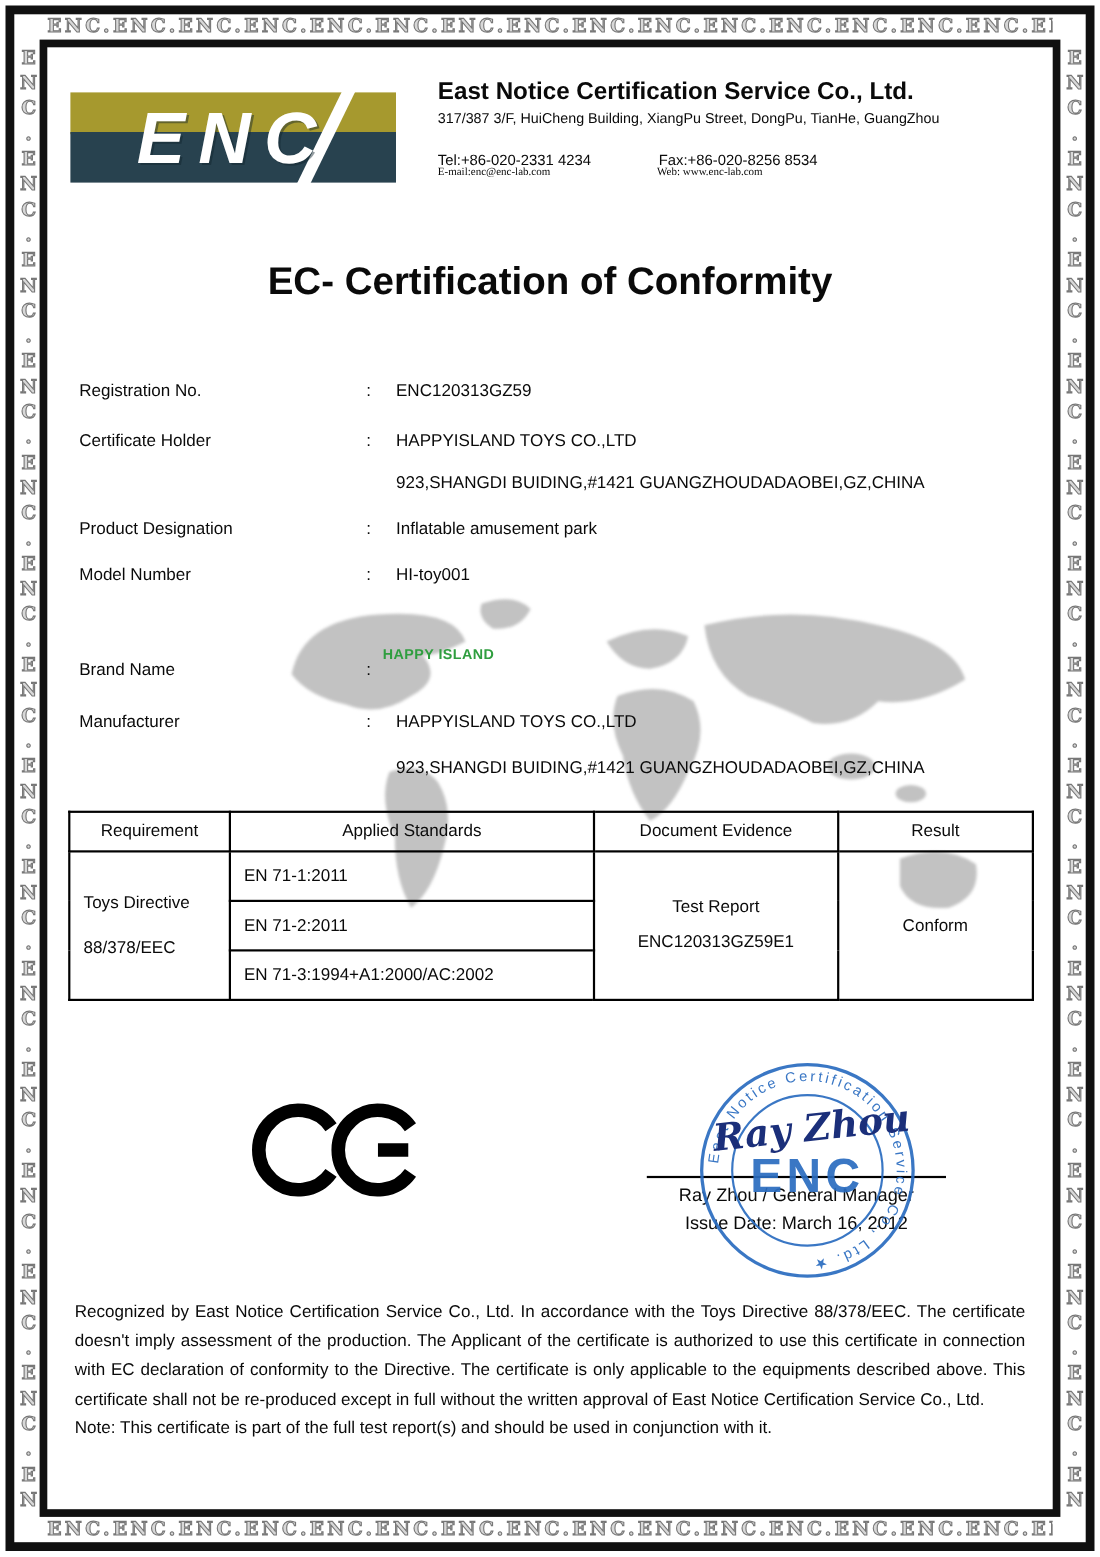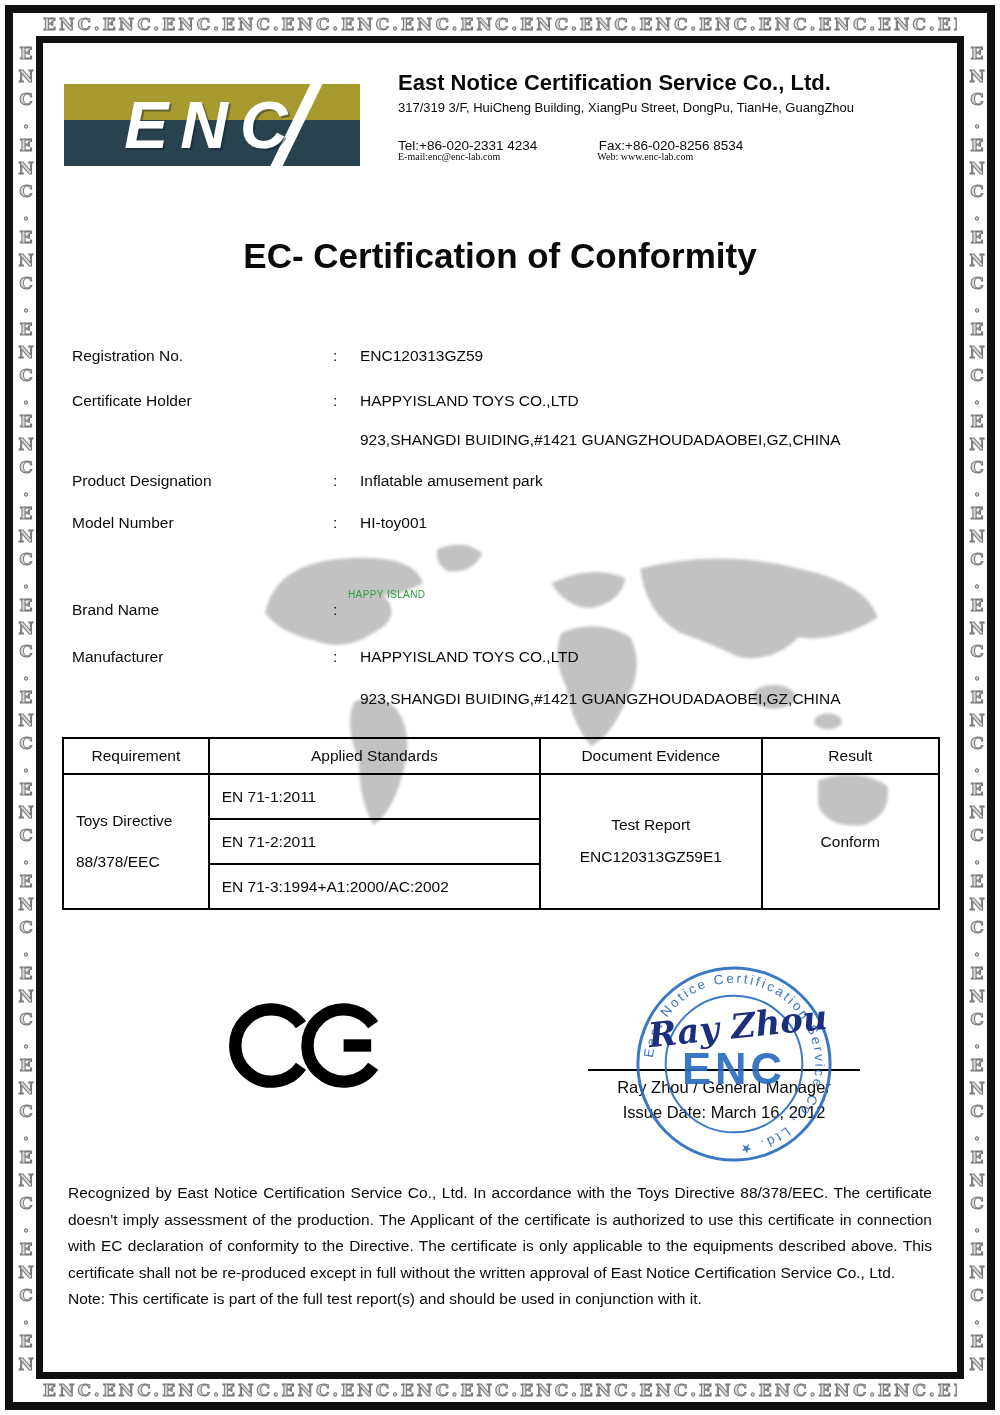--- a/index.html
+++ b/index.html
@@ -39,21 +39,21 @@
   
   .frow{position:absolute;left:72px;right:60px;display:flex;font-size:15.5px;z-index:1;}
   .flabel{width:261px;flex:none;}
   .fcolon{width:27px;flex:none;}
   .fvalue{flex:1;}
   .r1{top:347px}.r2{top:392px}.r3{top:431px}.r4{top:472px}
   .r5{top:514px}.r6{top:601px}.r7{top:648px}.r8{top:690px}
 
   
   .brand-logo{position:absolute;left:348px;top:575px;width:68px;display:flex;flex-direction:row;align-items:center;z-index:1;}
-  .brand-name{font-size:10px;font-weight:normal;letter-spacing:.4px;color:#2f9e3f;white-space:nowrap;margin-top:1px;}
+  .brand-name{font-size:13px;font-weight:bold;letter-spacing:.4px;color:#2f9e3f;white-space:nowrap;margin-top:1px;}
 
   
   .tbl-wrap{position:absolute;left:62px;top:737px;width:878px;z-index:1;}
   table{border-collapse:collapse;width:878px;font-size:15.5px;background:transparent;}
   th,td{border:2px solid #000;padding:0;background:transparent;}
   th{font-weight:normal;height:34px;text-align:center;}
   td.std{height:43px;padding-left:12px;text-align:left;}
   td.req{padding-left:12px;vertical-align:middle;}
   td.req span{display:block;line-height:1.2;}
   td.req span + span{margin-top:22px;}
@@ -99,21 +99,21 @@
     <path d="M590 260 Q630 245 660 265 Q665 295 635 305 Q600 308 590 285 Z"></path>
   </svg>
 
   <div class="logo">
     <div class="logo-gold"></div>
     <div class="logo-dark"></div>
     <div class="logo-slash"></div>
     <div class="logo-enc">ENC</div>
   </div>
   <div class="company-name">East Notice Certification Service Co., Ltd.</div>
-  <div class="company-address">317/319 3/F, HuiCheng Building, XiangPu Street, DongPu, TianHe, GuangZhou</div>
+  <div class="company-address">317/387 3/F, HuiCheng Building, XiangPu Street, DongPu, TianHe, GuangZhou</div>
   <div class="company-telfax">
     <span class="hspan">Tel:+86-020-2331 4234</span>
     <span>Fax:+86-020-8256 8534</span>
   </div>
   <div class="company-mailweb">
     <span class="hspan">E-mail:enc@enc-lab.com</span>
     <span>Web: www.enc-lab.com</span>
   </div>
 
   <div class="title">EC- Certification of Conformity</div>

